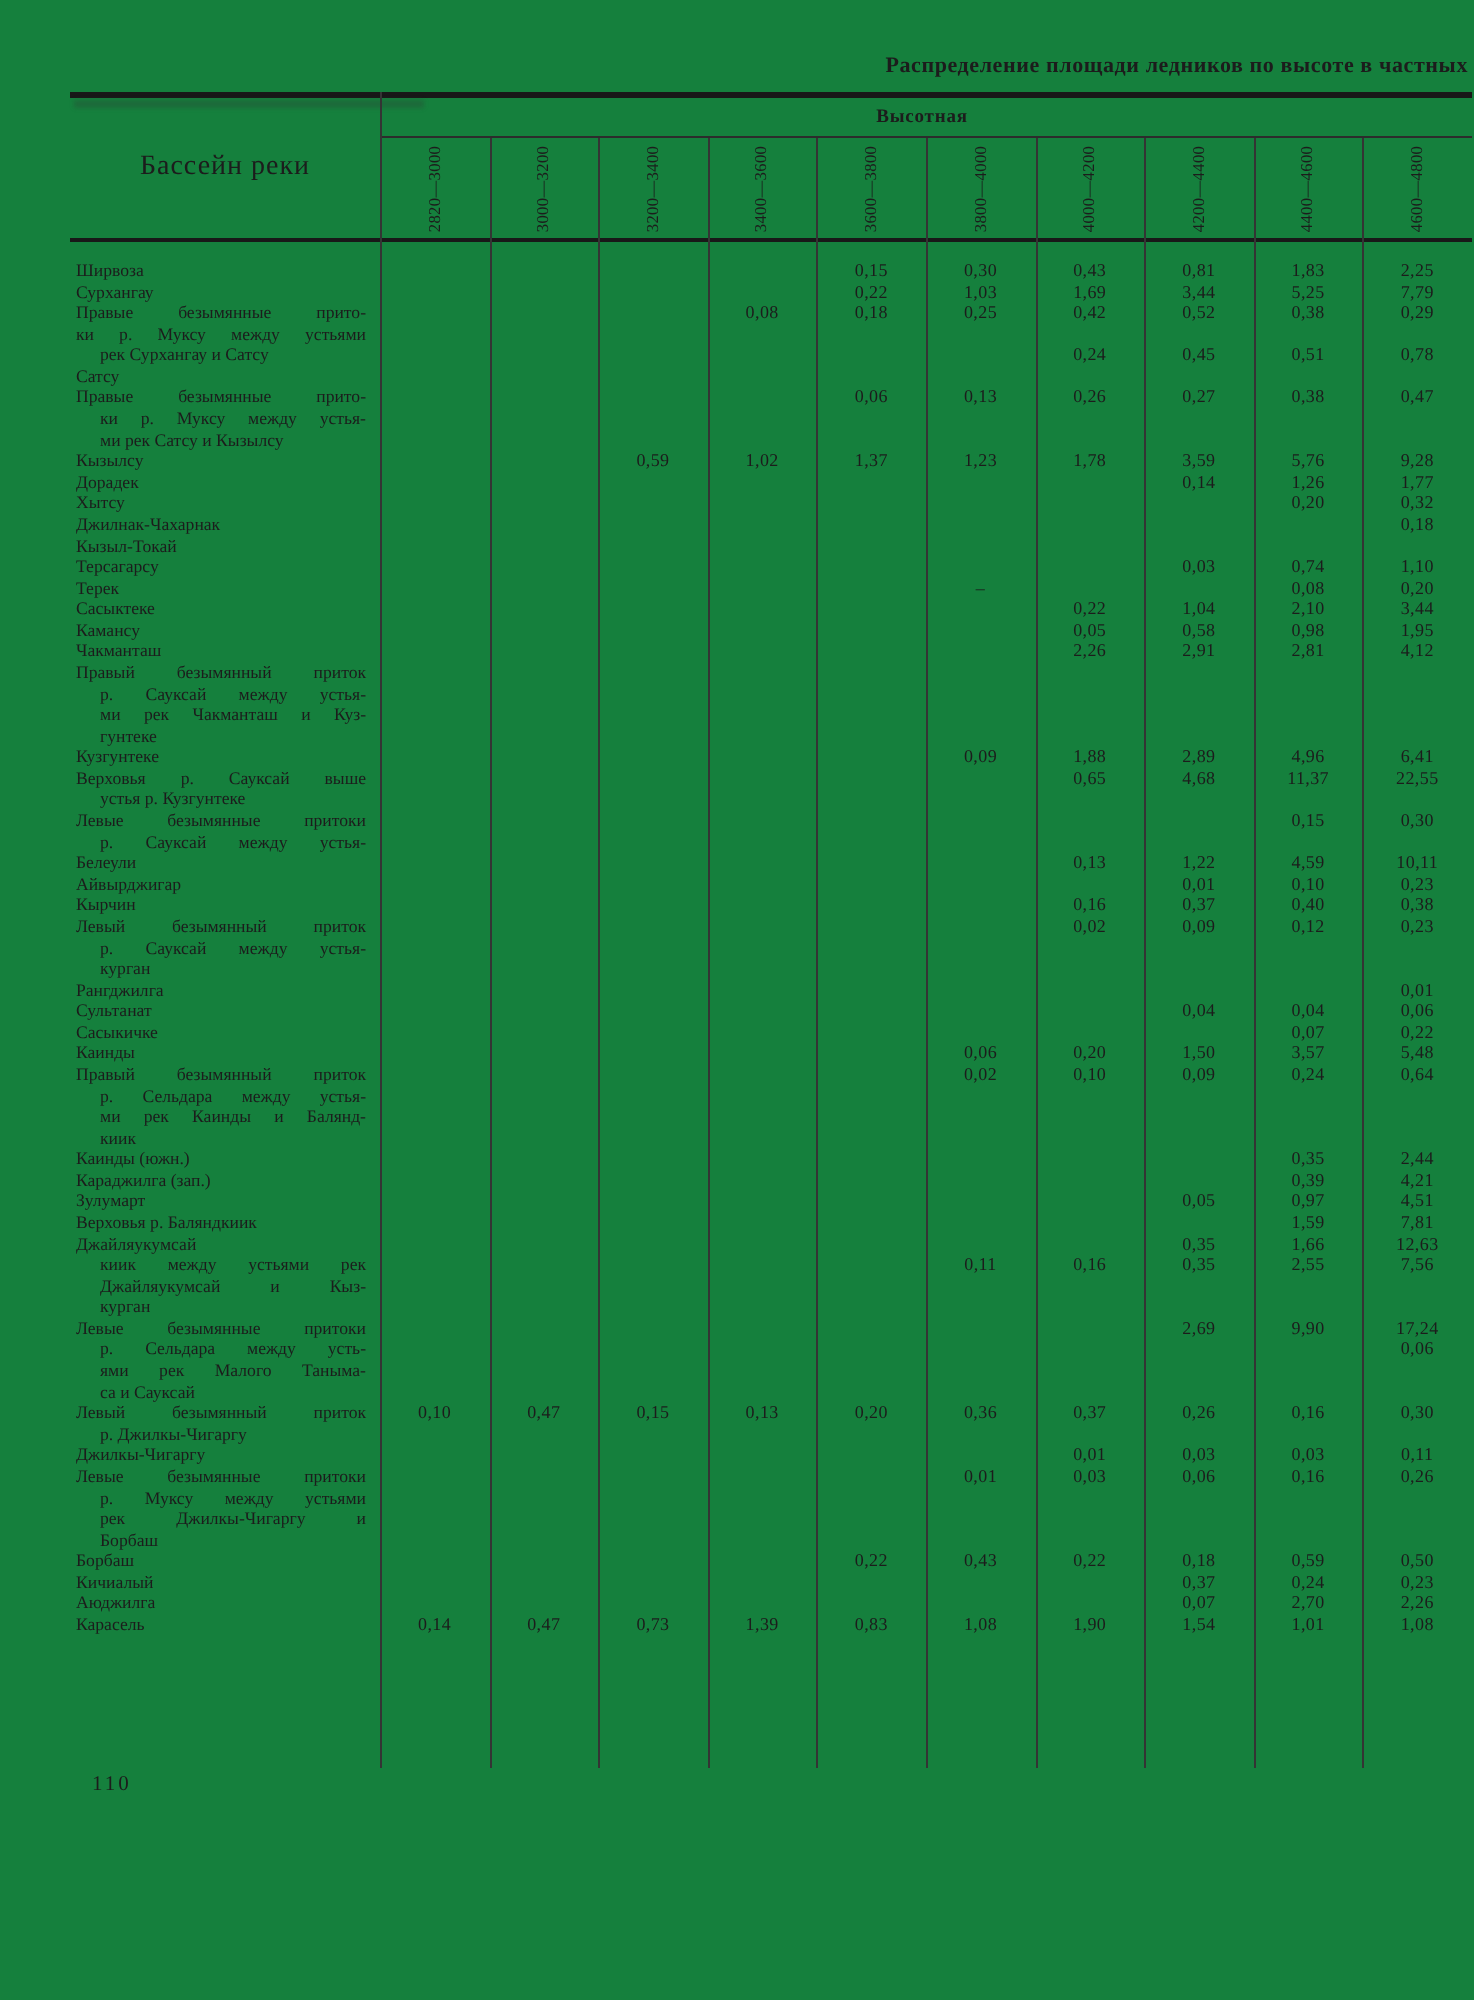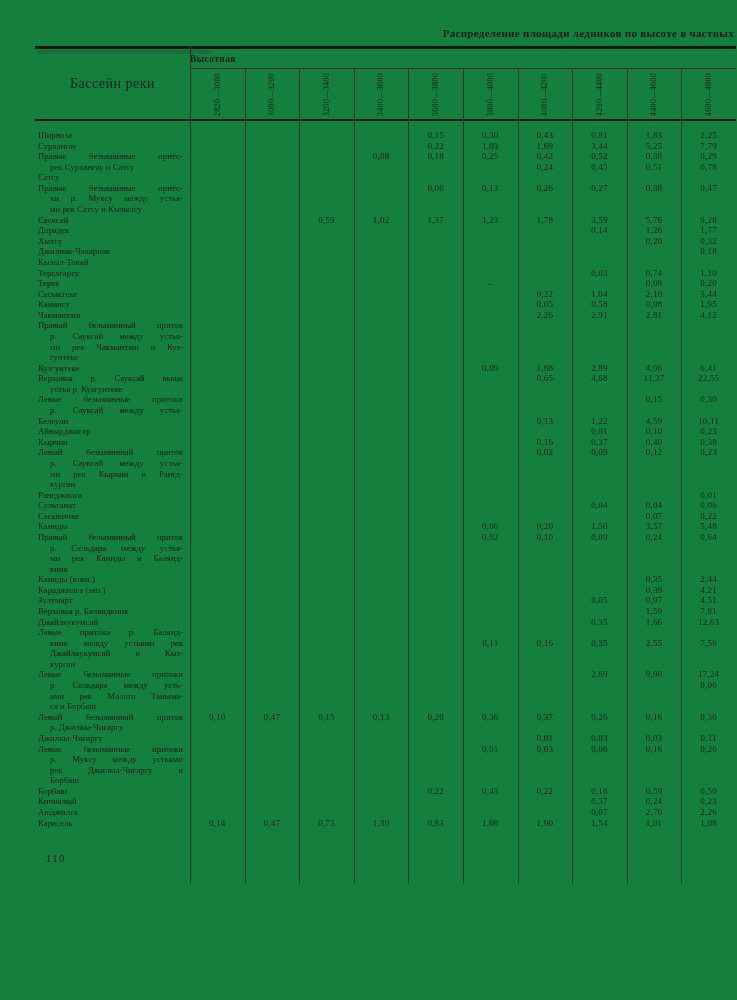--- a/index.html
+++ b/index.html
@@ -17,21 +17,21 @@
   }
   .rule-top{position:absolute;left:35px;top:46px;width:701px;height:2.5px;background:#181818;}
   .smudge{position:absolute;left:37px;top:50px;width:175px;height:3.5px;background:rgba(50,50,50,.28);filter:blur(1px);}
   .basin-label{
     position:absolute;left:35px;top:48px;width:155px;height:71px;
     display:flex;align-items:center;justify-content:center;
     font-size:14px;letter-spacing:0.5px;
   }
   .vysot{
     position:absolute;top:54px;left:190px;width:542px;
-    text-align:left;font-size:9.5px;font-weight:bold;letter-spacing:0.4px;
+    text-align:center;font-size:9.5px;font-weight:bold;letter-spacing:0.4px;
   }
   .rule-mid{position:absolute;left:190px;top:68px;width:546px;height:1px;background:#2c2c2c;}
   .colheads{position:absolute;left:190px;top:69px;width:546px;height:50px;display:flex;}
   .hcell{width:54.6px;height:50px;display:flex;align-items:center;justify-content:center;}
   .hcell span{
     display:inline-block;transform:rotate(-90deg);white-space:nowrap;
     font-size:8.3px;letter-spacing:0.2px;
   }
   .rule-hdr{position:absolute;left:35px;top:119px;width:701px;height:1.8px;background:#181818;}
   .vline{position:absolute;width:1px;background:#343434;}
@@ -40,21 +40,21 @@
   .lbl{
     width:155px;box-sizing:border-box;padding-left:3px;
     font-size:8.8px;white-space:nowrap;line-height:10.58px;
   }
   .lbl.ind{padding-left:15px;}
   .lbl.just{white-space:normal;text-align:justify;text-align-last:justify;padding-right:7px;overflow:hidden;height:10.58px;}
   .cell{
     width:54.6px;box-sizing:border-box;text-align:center;
     font-size:9px;letter-spacing:0.2px;line-height:10.58px;
   }
-  .pageno{position:absolute;left:46px;top:853px;font-size:10.5px;letter-spacing:1.5px;}
+  .pageno{position:absolute;left:46px;top:887px;font-size:10.5px;letter-spacing:1.5px;}
 </style>
 </head>
 <body>
 
 <div class="page">
   <div class="title">Распределение площади ледников по высоте в частных</div>
   <div class="rule-top"></div>
   <div class="smudge"></div>
 
   <div class="basin-label">Бассейн реки</div>
@@ -130,20 +130,33 @@
         <div class="cell"></div>
         <div class="cell">0,08</div>
         <div class="cell">0,18</div>
         <div class="cell">0,25</div>
         <div class="cell">0,42</div>
         <div class="cell">0,52</div>
         <div class="cell">0,38</div>
         <div class="cell">0,29</div>
       </div>
       <div class="trow">
+        <div class="lbl just">ки р. Муксу между устьями</div>
+        <div class="cell"></div>
+        <div class="cell"></div>
+        <div class="cell"></div>
+        <div class="cell"></div>
+        <div class="cell"></div>
+        <div class="cell"></div>
+        <div class="cell"></div>
+        <div class="cell"></div>
+        <div class="cell"></div>
+        <div class="cell"></div>
+      </div>
+      <div class="trow">
         <div class="lbl ind">рек Сурхангау и Сатсу</div>
         <div class="cell"></div>
         <div class="cell"></div>
         <div class="cell"></div>
         <div class="cell"></div>
         <div class="cell"></div>
         <div class="cell"></div>
         <div class="cell">0,24</div>
         <div class="cell">0,45</div>
         <div class="cell">0,51</div>
@@ -195,21 +208,21 @@
         <div class="cell"></div>
         <div class="cell"></div>
         <div class="cell"></div>
         <div class="cell"></div>
         <div class="cell"></div>
         <div class="cell"></div>
         <div class="cell"></div>
         <div class="cell"></div>
       </div>
       <div class="trow">
-        <div class="lbl">Сауксай</div>
+        <div class="lbl">Кызылсу</div>
         <div class="cell"></div>
         <div class="cell"></div>
         <div class="cell">0,59</div>
         <div class="cell">1,02</div>
         <div class="cell">1,37</div>
         <div class="cell">1,23</div>
         <div class="cell">1,78</div>
         <div class="cell">3,59</div>
         <div class="cell">5,76</div>
         <div class="cell">9,28</div>
@@ -507,33 +520,20 @@
         <div class="cell"></div>
         <div class="cell"></div>
         <div class="cell"></div>
         <div class="cell"></div>
         <div class="cell"></div>
         <div class="cell"></div>
         <div class="cell"></div>
         <div class="cell"></div>
       </div>
       <div class="trow">
-        <div class="lbl ind just">ми рек Кырчин и Рангд-</div>
-        <div class="cell"></div>
-        <div class="cell"></div>
-        <div class="cell"></div>
-        <div class="cell"></div>
-        <div class="cell"></div>
-        <div class="cell"></div>
-        <div class="cell"></div>
-        <div class="cell"></div>
-        <div class="cell"></div>
-        <div class="cell"></div>
-      </div>
-      <div class="trow">
         <div class="lbl ind">курган</div>
         <div class="cell"></div>
         <div class="cell"></div>
         <div class="cell"></div>
         <div class="cell"></div>
         <div class="cell"></div>
         <div class="cell"></div>
         <div class="cell"></div>
         <div class="cell"></div>
         <div class="cell"></div>
@@ -702,33 +702,20 @@
         <div class="cell"></div>
         <div class="cell"></div>
         <div class="cell"></div>
         <div class="cell"></div>
         <div class="cell"></div>
         <div class="cell">0,35</div>
         <div class="cell">1,66</div>
         <div class="cell">12,63</div>
       </div>
       <div class="trow">
-        <div class="lbl just">Левые притоки р. Балянд-</div>
-        <div class="cell"></div>
-        <div class="cell"></div>
-        <div class="cell"></div>
-        <div class="cell"></div>
-        <div class="cell"></div>
-        <div class="cell"></div>
-        <div class="cell"></div>
-        <div class="cell"></div>
-        <div class="cell"></div>
-        <div class="cell"></div>
-      </div>
-      <div class="trow">
         <div class="lbl ind just">киик между устьями рек</div>
         <div class="cell"></div>
         <div class="cell"></div>
         <div class="cell"></div>
         <div class="cell"></div>
         <div class="cell"></div>
         <div class="cell">0,11</div>
         <div class="cell">0,16</div>
         <div class="cell">0,35</div>
         <div class="cell">2,55</div>
@@ -793,21 +780,21 @@
         <div class="cell"></div>
         <div class="cell"></div>
         <div class="cell"></div>
         <div class="cell"></div>
         <div class="cell"></div>
         <div class="cell"></div>
         <div class="cell"></div>
         <div class="cell"></div>
       </div>
       <div class="trow">
-        <div class="lbl ind">са и Борбаш</div>
+        <div class="lbl ind">са и Сауксай</div>
         <div class="cell"></div>
         <div class="cell"></div>
         <div class="cell"></div>
         <div class="cell"></div>
         <div class="cell"></div>
         <div class="cell"></div>
         <div class="cell"></div>
         <div class="cell"></div>
         <div class="cell"></div>
         <div class="cell"></div>

